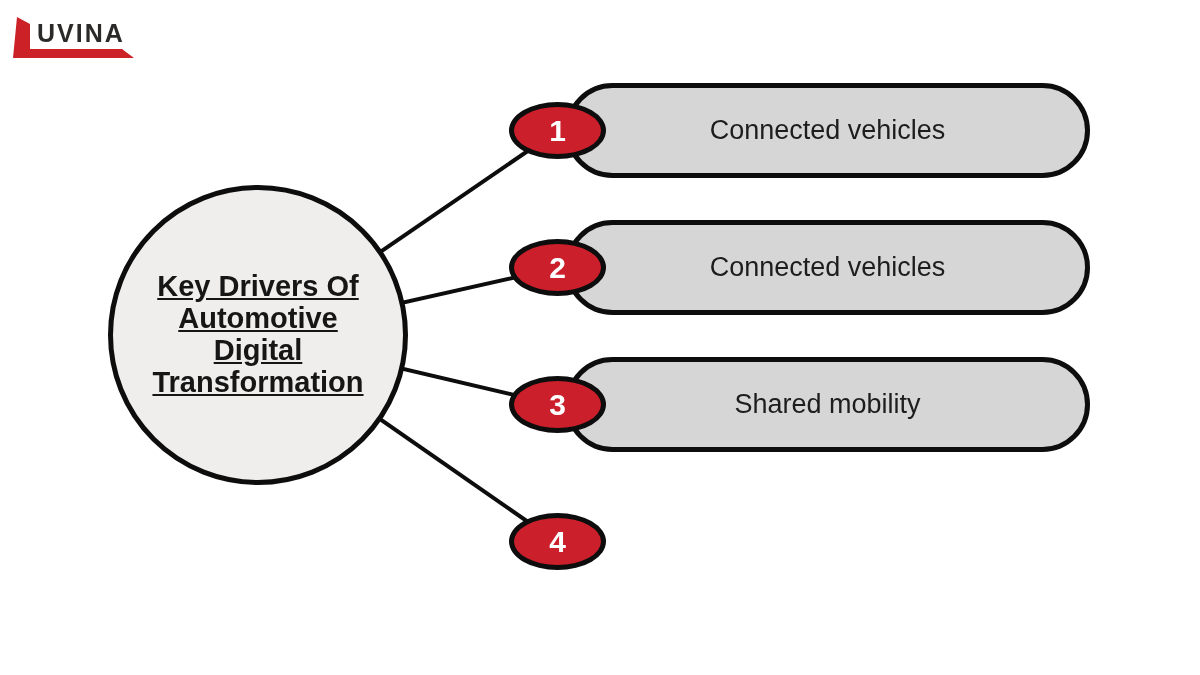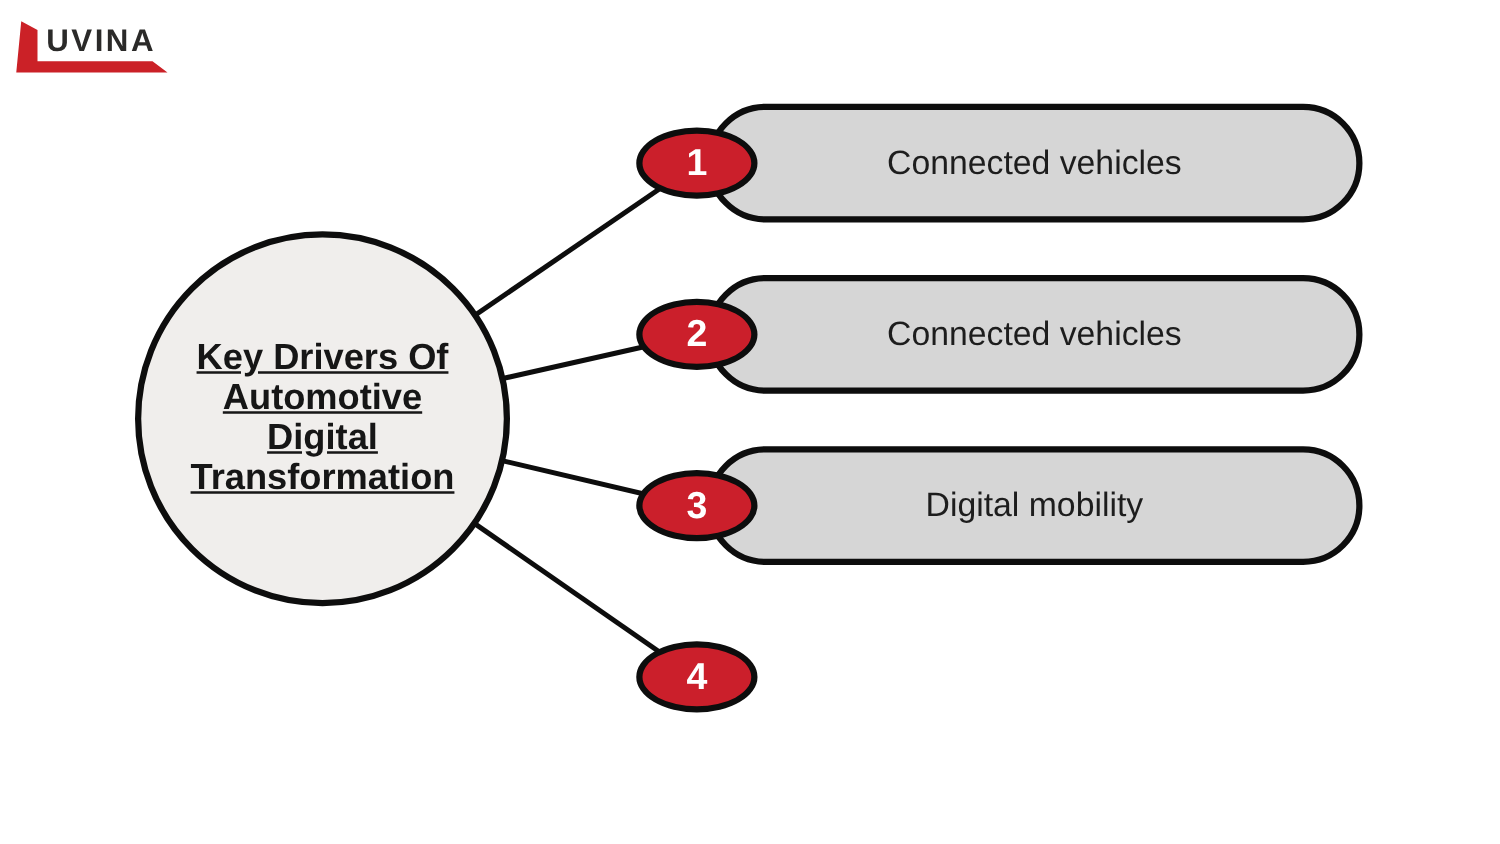--- a/index.html
+++ b/index.html
@@ -155,21 +155,21 @@
     <div class="pill">
       <span class="pill-label">Connected vehicles</span>
     </div>
     <div class="badge">
       <span class="badge-number">2</span>
     </div>
   </div>
 
   <div class="row row-3">
     <div class="pill">
-      <span class="pill-label">Digital mobility</span>
+      <span class="pill-label">Shared mobility</span>
     </div>
     <div class="badge">
       <span class="badge-number">3</span>
     </div>
   </div>
 
   <div class="row row-4">
     <div class="badge">
       <span class="badge-number">4</span>
     </div>

